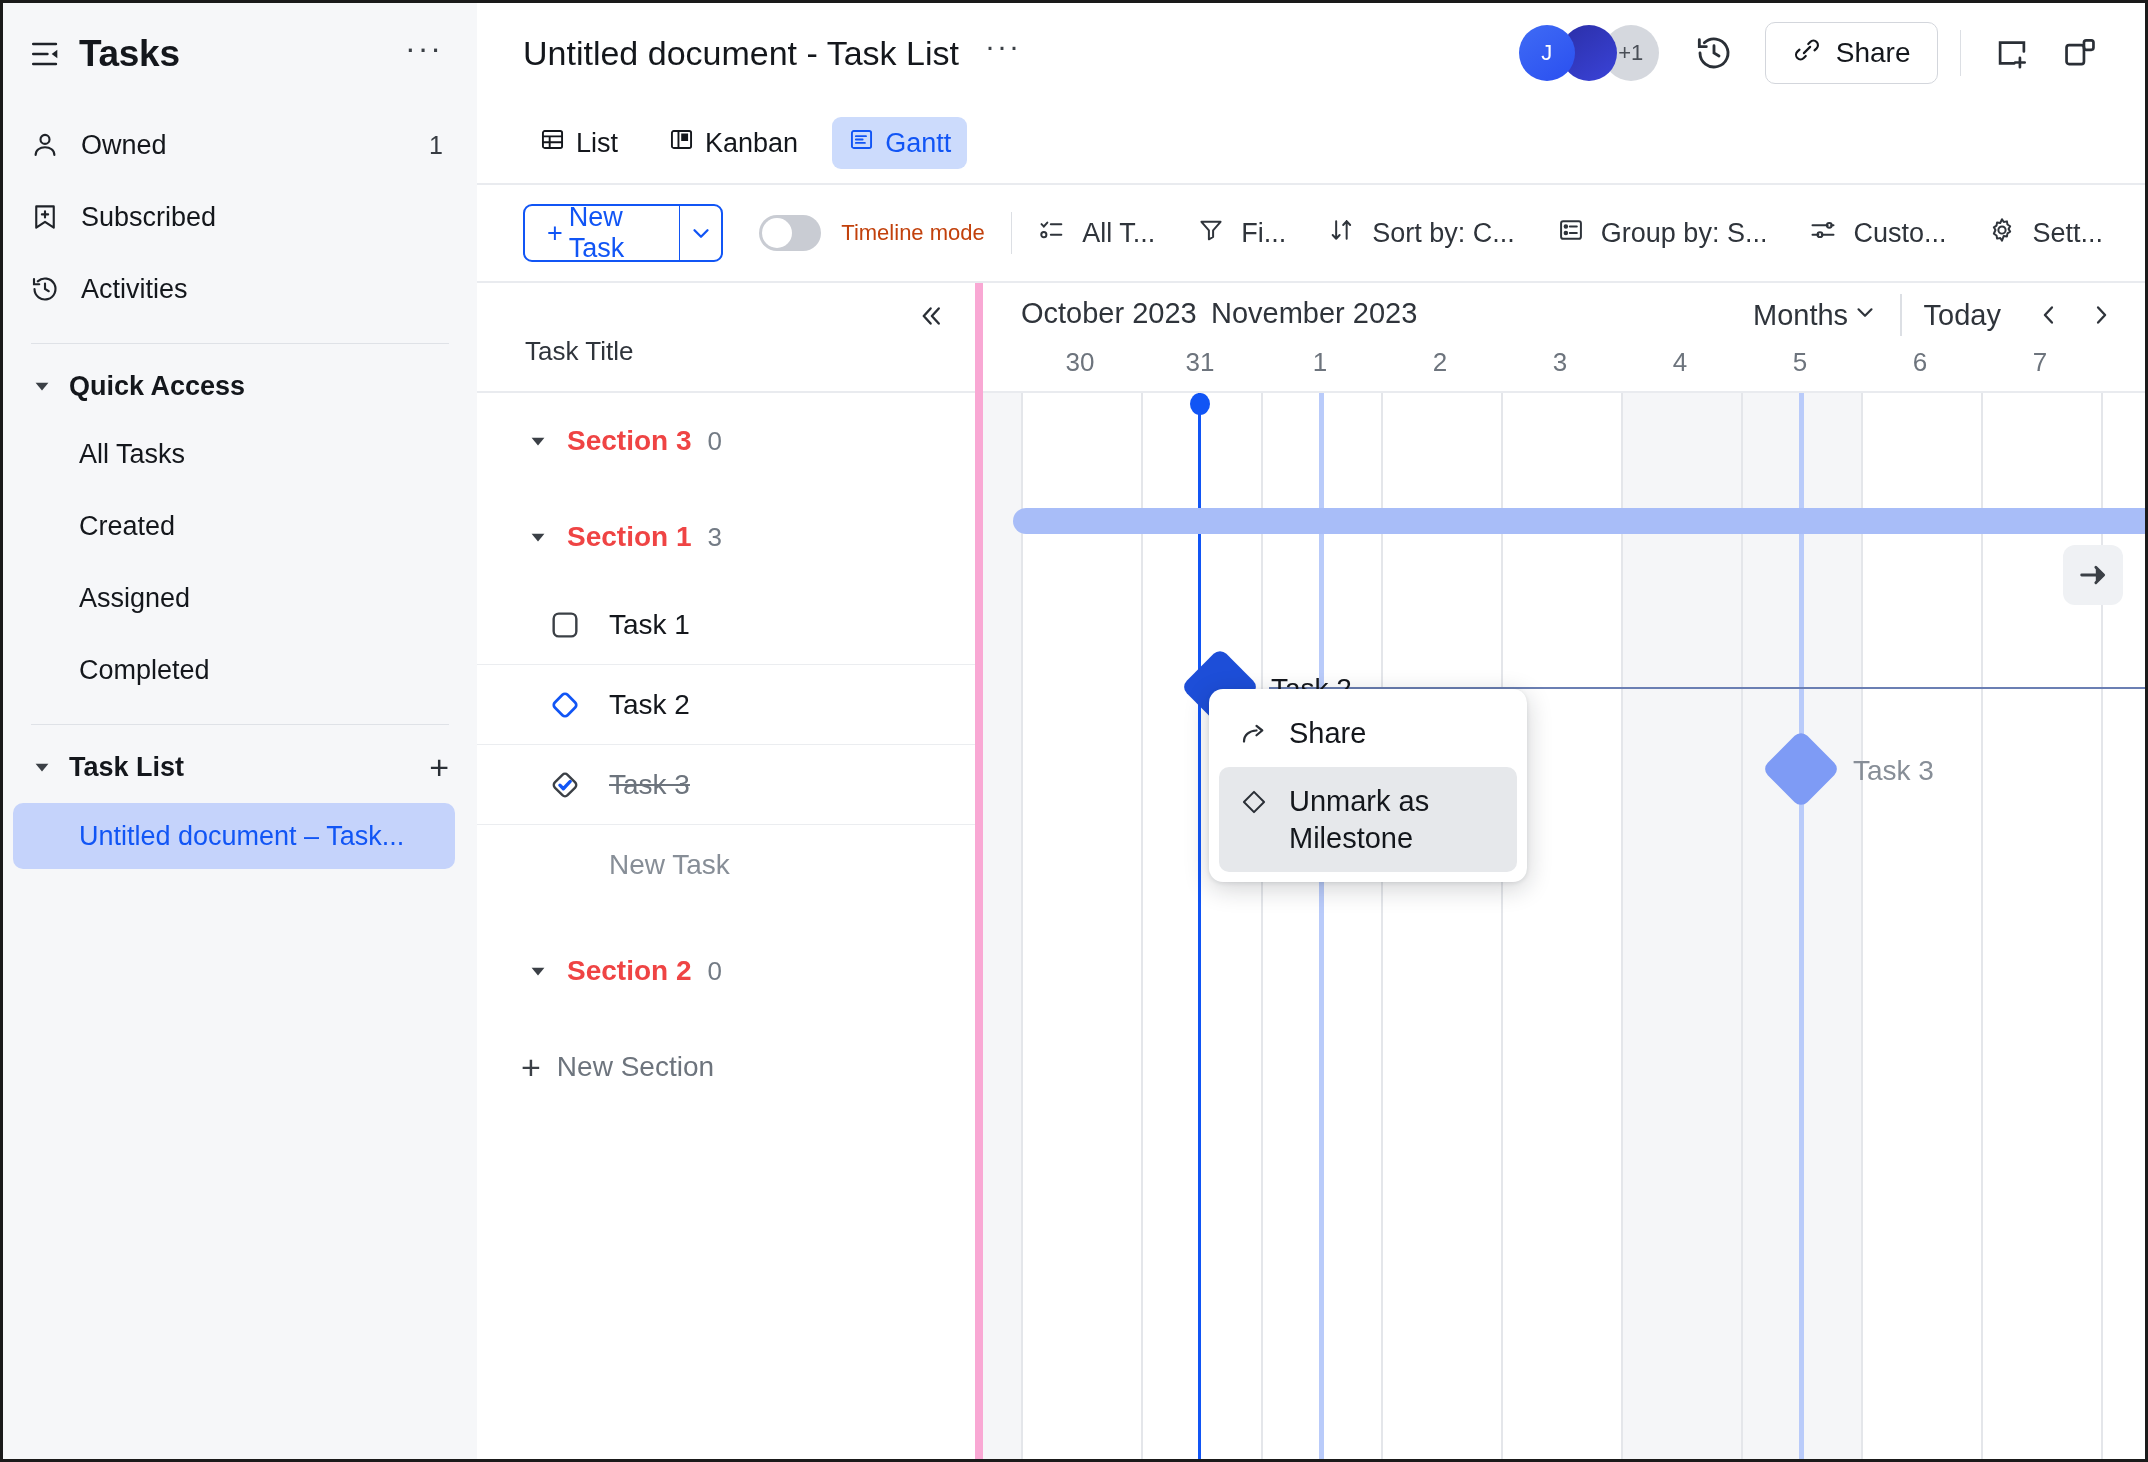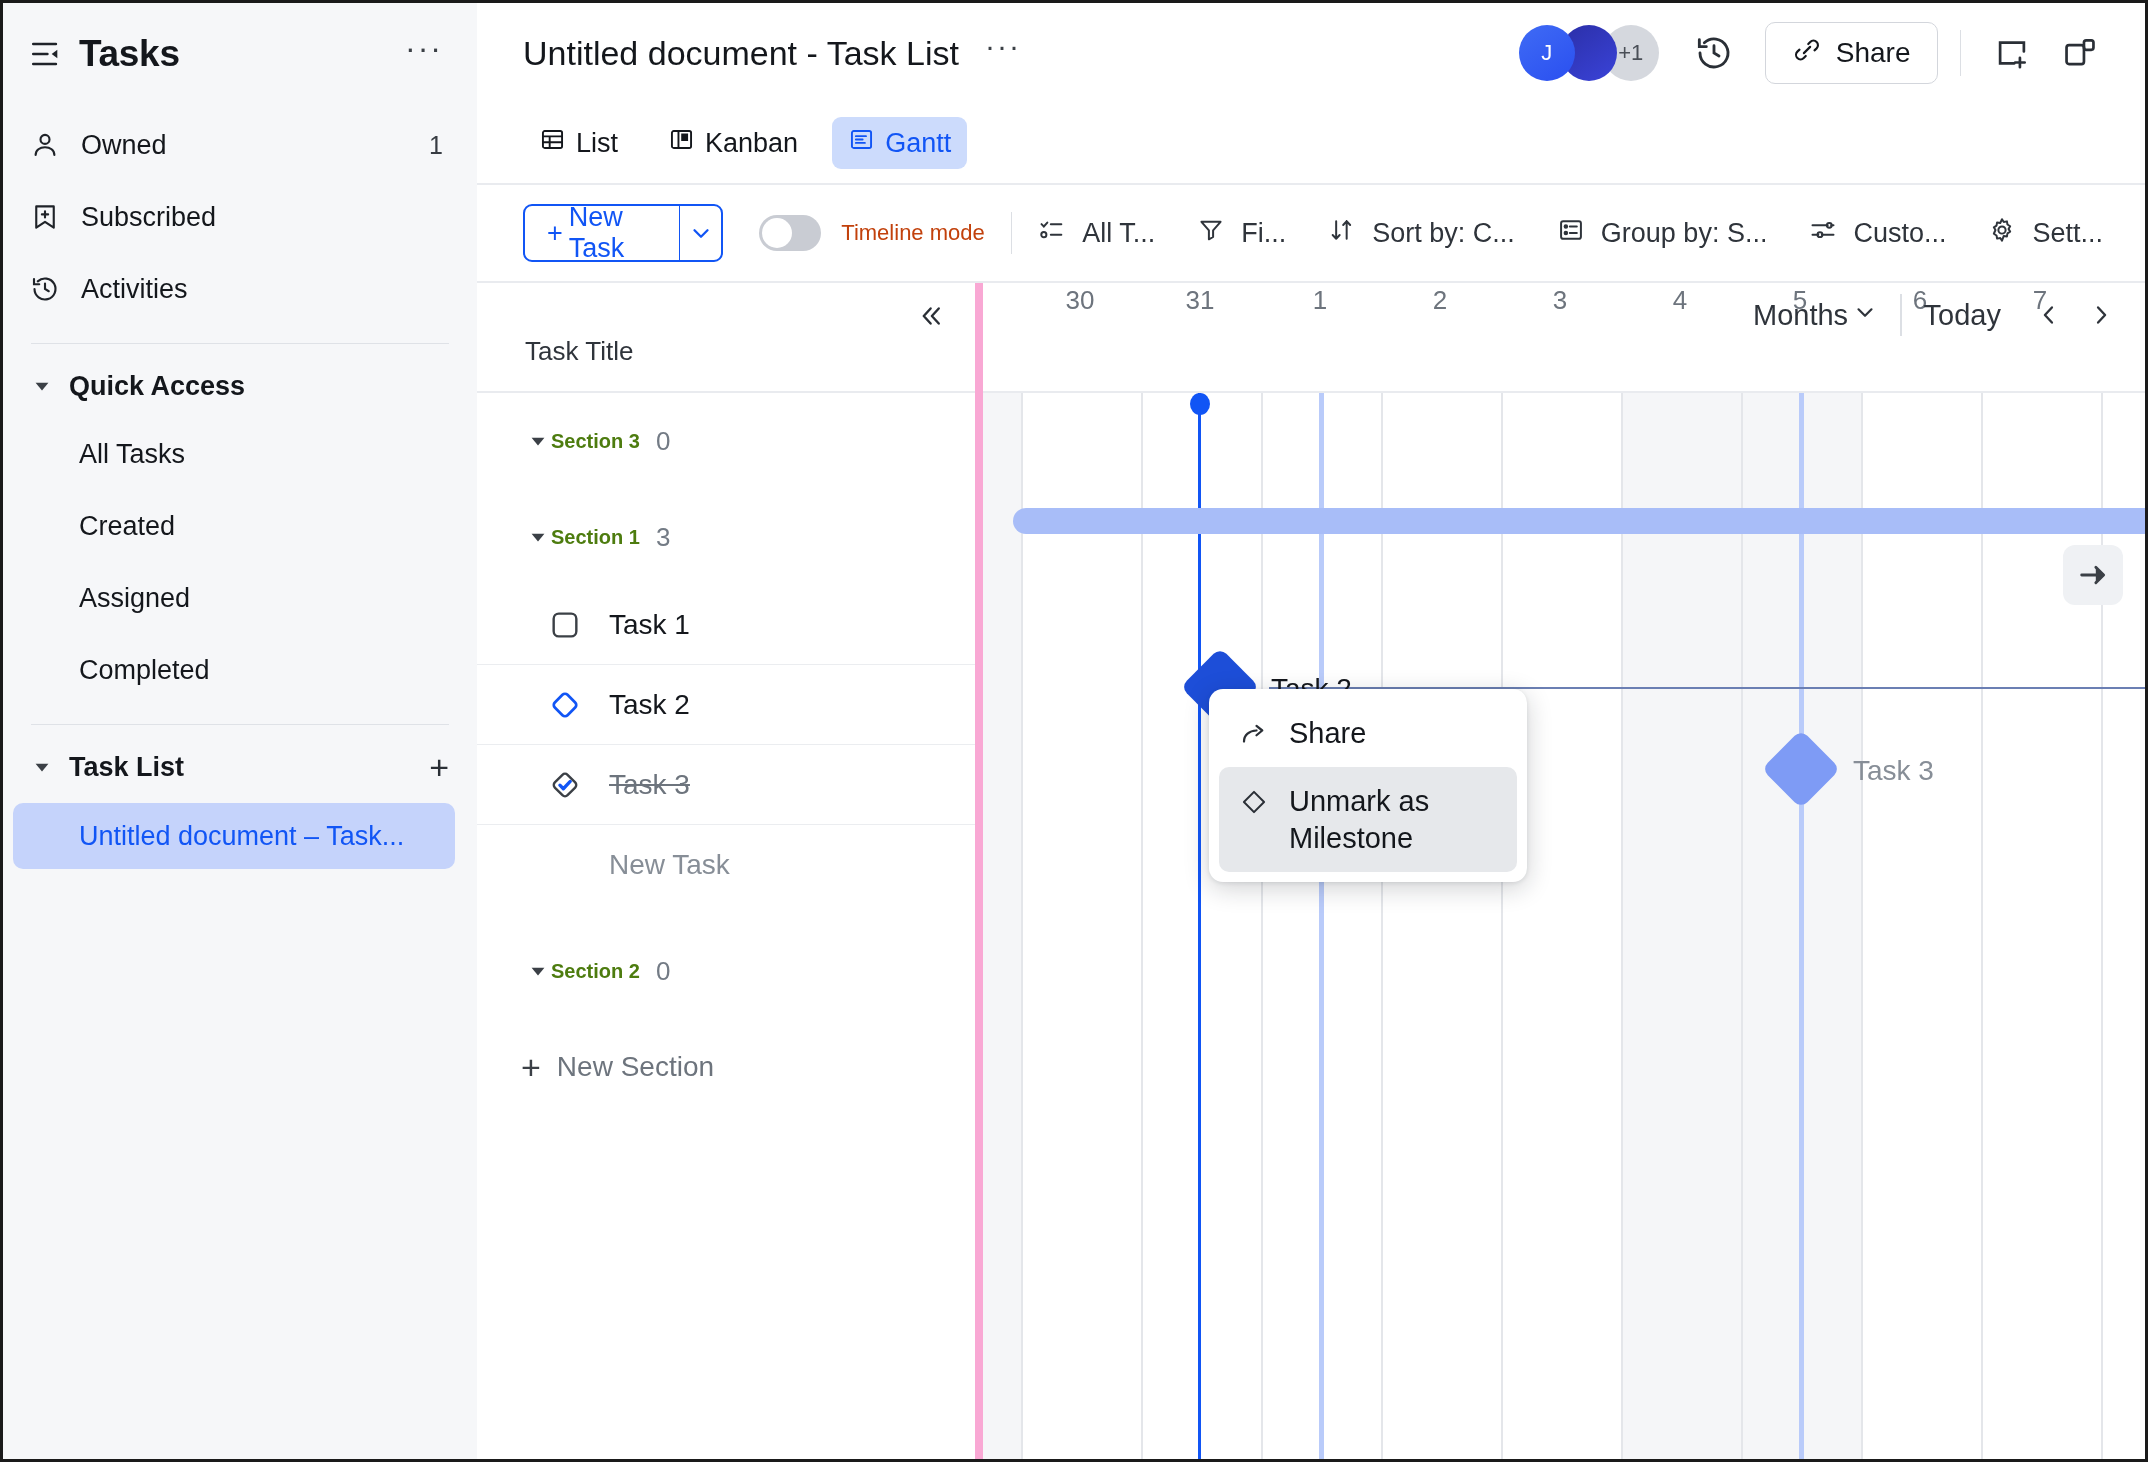--- a/index.html
+++ b/index.html
@@ -172,21 +172,21 @@
   .tl-head .colhdr { font-size: 26px; color: #2f343b; }
   .tl-collapse {
     position: absolute; right: 28px; bottom: 58px;
     width: 34px; height: 34px; color: #2a2f36; cursor: pointer;
     display: flex; align-items: center; justify-content: center;
   }
 
   .section-row { height: 96px; display: flex; align-items: center; padding-left: 48px; }
   .sec-caret { width: 26px; height: 26px; flex: 0 0 26px; color: #3b4046;
     display:flex; align-items:center; justify-content:center; }
-  .sec-name { font-size: 20px; font-weight: 700; color: #4d7c0f; }
+  .sec-name { font-size: 28px; font-weight: 700; color: #ef4444; margin-left: 16px; }
   .sec-count { font-size: 26px; color: #737b85; margin-left: 16px; }
 
   .task-row {
     height: 80px; display: flex; align-items: center; padding-left: 70px;
     border-bottom: 1.5px solid #ebedf0;
   }
   .task-row.first { border-top: 0; }
   .tk-icon { width: 36px; height: 36px; flex: 0 0 36px; display: flex;
     align-items: center; justify-content: center; }
   .tk-name { font-size: 28px; color: #14171c; margin-left: 26px; }
@@ -578,20 +578,24 @@
 
         <div class="newsection-row">
           <span class="ns-plus">+</span>
           <span>New Section</span>
         </div>
       </div>
 
       <div class="chart-pane">
 
         <div class="ch-head">
+          <div class="months">
+            <span class="month-lbl" style="left:38px;">October 2023</span>
+            <span class="month-lbl" style="left:228px;">November 2023</span>
+          </div>
           <div class="days">
             <span class="day-lbl" style="left:97px;">30</span>
             <span class="day-lbl" style="left:217px;">31</span>
             <span class="day-lbl" style="left:337px;">1</span>
             <span class="day-lbl" style="left:457px;">2</span>
             <span class="day-lbl" style="left:577px;">3</span>
             <span class="day-lbl" style="left:697px;">4</span>
             <span class="day-lbl" style="left:817px;">5</span>
             <span class="day-lbl" style="left:937px;">6</span>
             <span class="day-lbl" style="left:1057px;">7</span>

